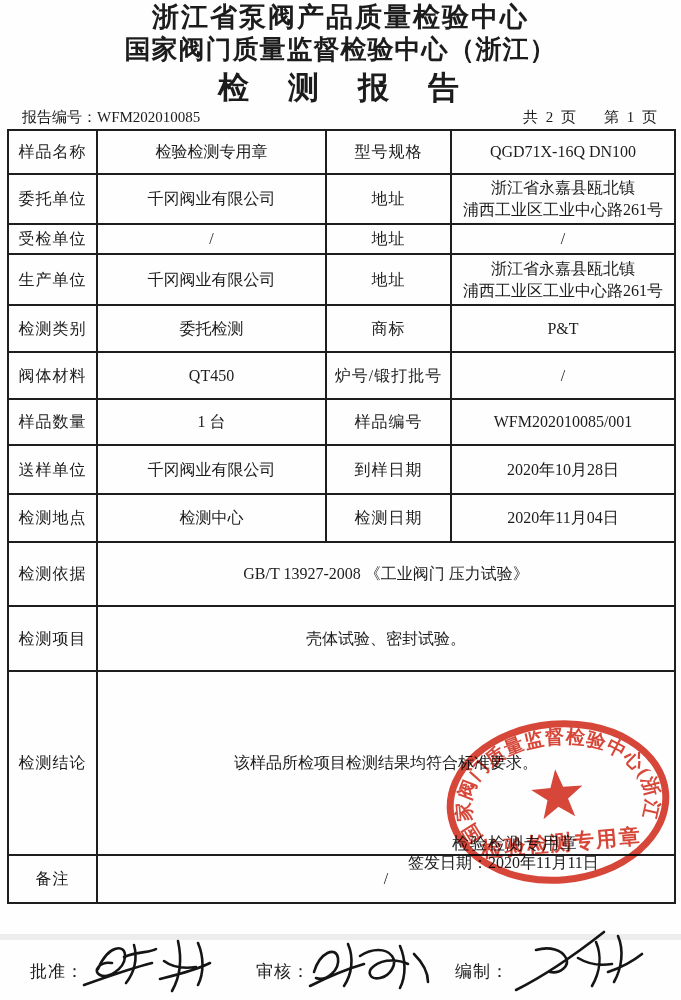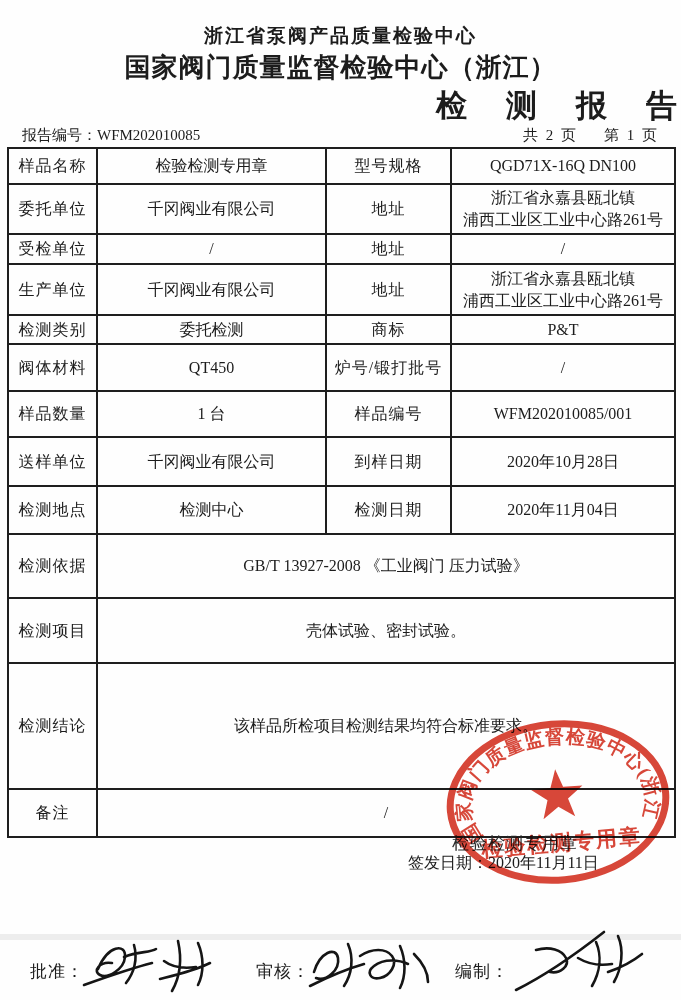--- a/index.html
+++ b/index.html
@@ -1,27 +1,27 @@
 <!DOCTYPE html>
 <html><head>
 <meta charset="utf-8">
 <style>
   html,body { margin:0; padding:0; background:#ffffff; }
   .page {
     position:relative; width:681px; height:1000px; background:#fefefe;
     font-family:"Liberation Serif","DejaVu Serif",serif; color:#1c1c1c; overflow:hidden;
   }
   
-  .org1 { margin-top:20px; text-align:center; font-size:19px; font-weight:bold;
+  .org1 { margin-top:2px; text-align:center; font-size:27px; font-weight:bold;
           letter-spacing:2px; line-height:31px;
           font-family:"Liberation Sans","DejaVu Sans",sans-serif; }
   .org2 { margin-top:1px; text-align:center; font-size:26px; font-weight:bold;
           letter-spacing:1px; line-height:30px;
           font-family:"Liberation Sans","DejaVu Sans",sans-serif; }
-  .title { margin-top:7px; text-align:right; font-size:31px; font-weight:bold;
+  .title { margin-top:7px; text-align:center; font-size:31px; font-weight:bold;
            letter-spacing:4px; line-height:34px;
            font-family:Liberation Serif, serif; }
   .meta { margin-top:3px; display:flex; justify-content:space-between;
           padding:0 22px 0 22px; font-size:15px; line-height:19px; }
   .meta-right span { margin-left:26px; letter-spacing:2px; }
   
   table.report { border-collapse:collapse; table-layout:fixed; width:667px;
                  margin:2px 0 0 7px; }
   table.report td { border:2px solid #1e1e1e; text-align:center; vertical-align:middle;
                     font-size:16px; padding:2px 5px; white-space:pre-line; line-height:1.38; }
@@ -60,21 +60,21 @@
   </div>
 
   <table class="report">
     <colgroup>
         <col style="width:89px">
         <col style="width:229px">
         <col style="width:125px">
         <col style="width:224px">
       </colgroup>
     <tbody>
-      <tr style="height:36px">
+      <tr style="height:44px">
         <td class="lbl">样品名称</td>
         <td class="val">检验检测专用章</td>
         <td class="lbl">型号规格</td>
         <td class="val">QGD71X-16Q DN100</td>
       </tr>
       <tr style="height:48px">
         <td class="lbl">委托单位</td>
         <td class="val">千冈阀业有限公司</td>
         <td class="lbl">地址</td>
         <td class="val addr">浙江省永嘉县瓯北镇
@@ -86,21 +86,21 @@
         <td class="lbl">地址</td>
         <td class="val">/</td>
       </tr>
       <tr style="height:51px">
         <td class="lbl">生产单位</td>
         <td class="val">千冈阀业有限公司</td>
         <td class="lbl">地址</td>
         <td class="val addr">浙江省永嘉县瓯北镇
 浦西工业区工业中心路261号</td>
       </tr>
-      <tr style="height:29px">
+      <tr style="height:47px">
         <td class="lbl">检测类别</td>
         <td class="val">委托检测</td>
         <td class="lbl">商标</td>
         <td class="val">P&amp;T</td>
       </tr>
       <tr style="height:47px">
         <td class="lbl">阀体材料</td>
         <td class="val">QT450</td>
         <td class="lbl">炉号/锻打批号</td>
         <td class="val">/</td>
@@ -124,21 +124,21 @@
         <td class="val">2020年11月04日</td>
       </tr>
       <tr style="height:64px">
         <td class="lbl">检测依据</td>
         <td class="val" colspan="3">GB/T 13927-2008 《工业阀门 压力试验》</td>
       </tr>
       <tr style="height:65px">
         <td class="lbl">检测项目</td>
         <td class="tl" colspan="3">壳体试验、密封试验。</td>
       </tr>
-      <tr style="height:126px">
+      <tr style="height:184px">
         <td class="lbl">检测结论</td>
         <td class="tl conc" colspan="3">该样品所检项目检测结果均符合标准要求。</td>
       </tr>
       <tr style="height:48px">
         <td class="lbl">备注</td>
         <td class="val" colspan="3">/</td>
       </tr>
     </tbody>
   </table>
 

